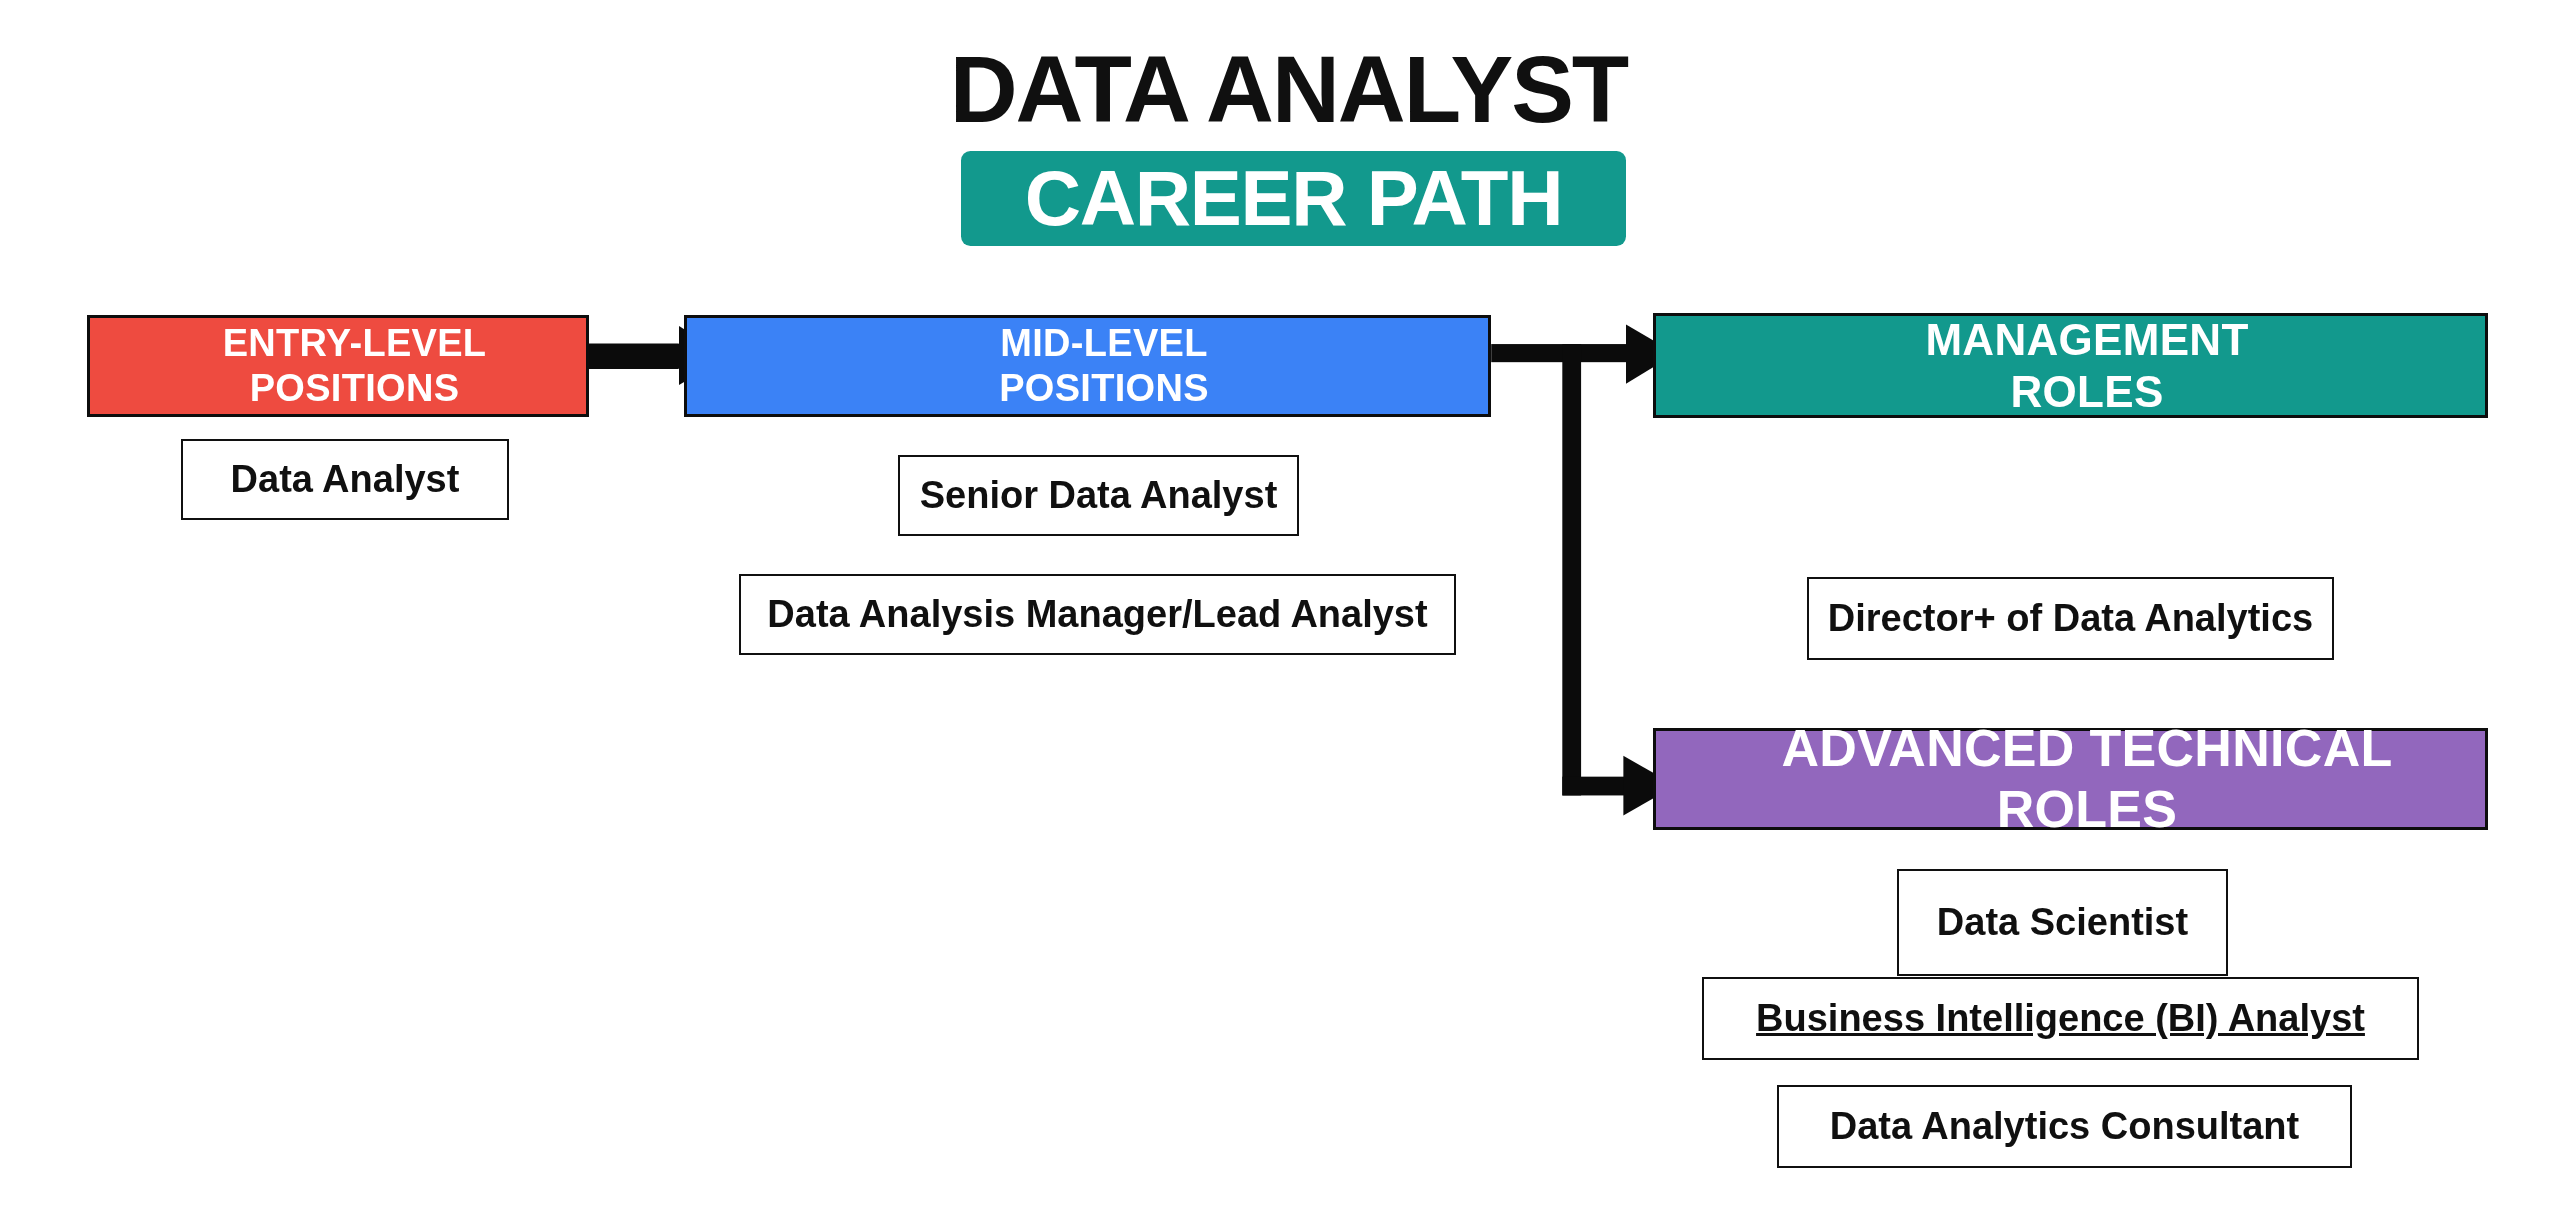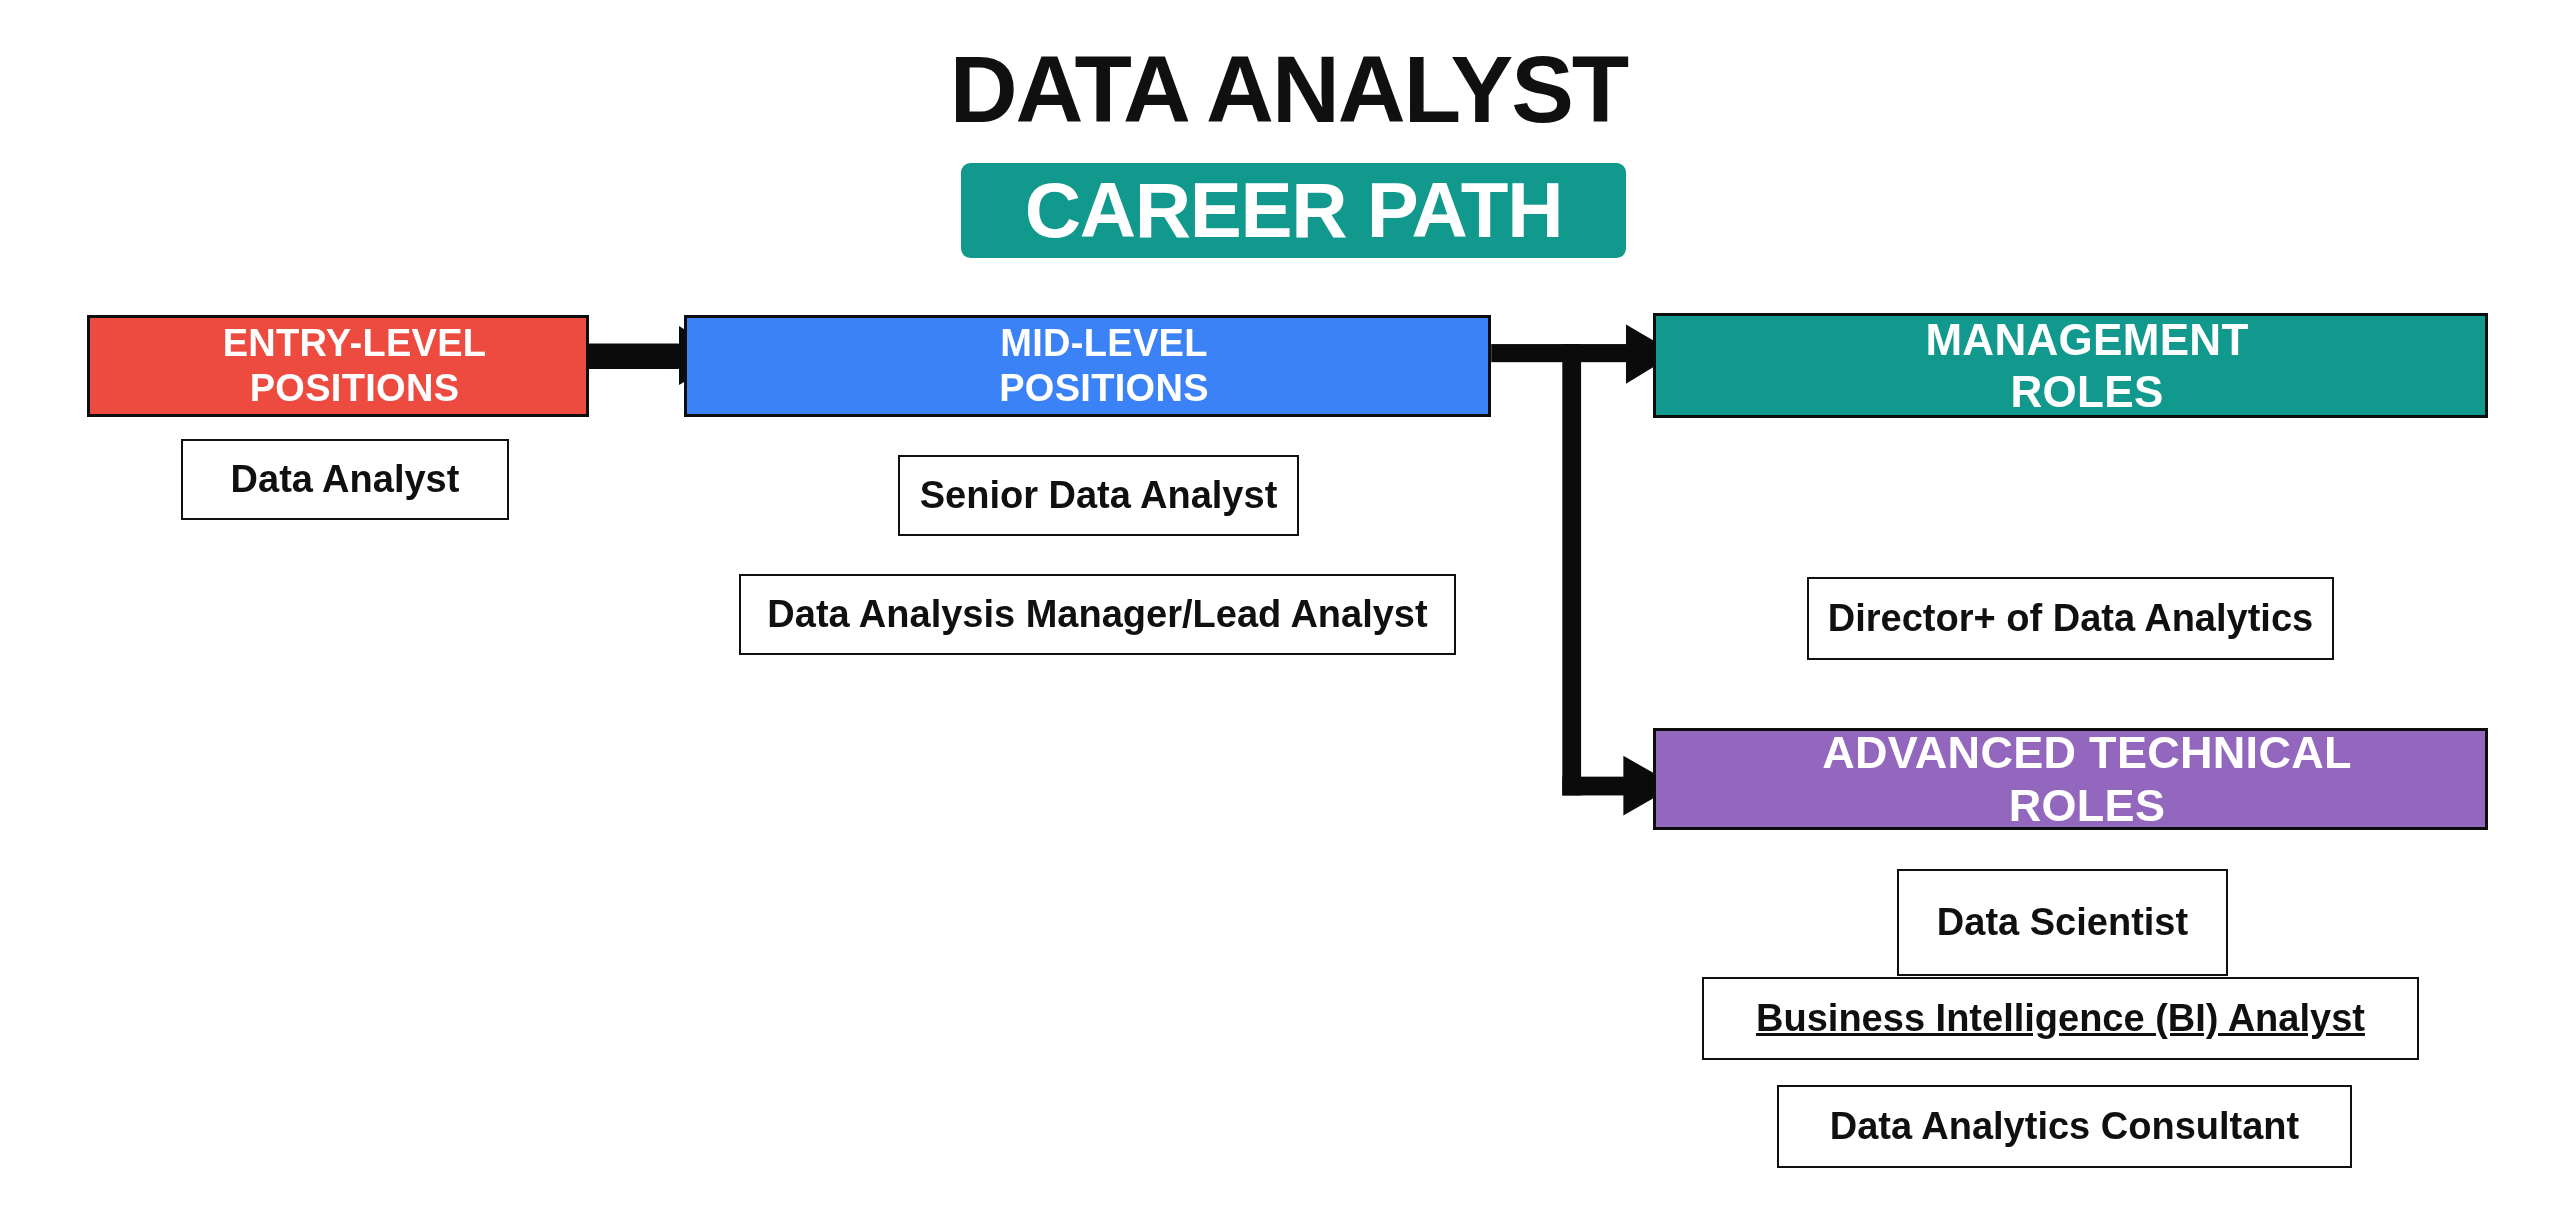--- a/index.html
+++ b/index.html
@@ -40,21 +40,21 @@
   .header-box {
     border: 3.4px solid #0d0d0d;
     display: flex; flex-direction: column;
     align-items: center; justify-content: center;
     text-align: center; color: #ffffff; font-weight: 800;
     line-height: 1.18; letter-spacing: 0.3px; white-space: nowrap; padding-left: 33px;
   }
   .hdr-entry    { left: 87px;  top: 315px;  width: 502px;  height: 102px; font-size: 38px; }
   .hdr-mid      { left: 684px; top: 315px;  width: 807px; height: 102px; font-size: 38px; }
   .hdr-mgmt     { left: 1653px; top: 313px;  width: 835px; height: 105px; font-size: 44px; }
-  .hdr-adv      { left: 1653px; top: 728px; width: 835px; height: 102px; font-size: 45px; }
+  .hdr-adv      { left: 1653px; top: 728px; width: 835px; height: 102px; font-size: 52px; }
 
   
   .role-box {
     background: #ffffff;
     border: 2.7px solid #101010;
     display: flex; align-items: center; justify-content: center;
     font-size: 38px; font-weight: bold; color: #101010;
     white-space: nowrap; text-align: center;
   }
   .rb-data-analyst     { left: 181px;  top: 439px;  width: 328px;  height: 81px; }
@@ -68,21 +68,21 @@
 
   #arrow-layer { left: 0; top: 0; width: 2576px; height: 1222px; pointer-events: none; }
 </style>
 </head>
 <body>
 
 <div id="canvas">
 
   <div class="abs main-title">DATA ANALYST</div>
 
-  <div class="abs badge" style="background-color: rgb(18, 153, 141); margin-top: 12px;">
+  <div class="abs badge" style="background-color: rgb(18, 153, 141);">
     <span class="badge-label">CAREER PATH</span>
   </div>
 
   <svg id="arrow-layer" class="abs" viewBox="0 0 3840 1822" xmlns="http://www.w3.org/2000/svg">
     <g style="fill: rgb(11, 11, 11);">
       <rect x="844" y="512" width="172" height="38" rx="6"></rect>
       <polygon points="1012,486 1084,531 1012,574"></polygon>
     </g>
     <g style="fill: rgb(11, 11, 11);">
       <rect x="2223" y="513" width="207" height="27"></rect>

